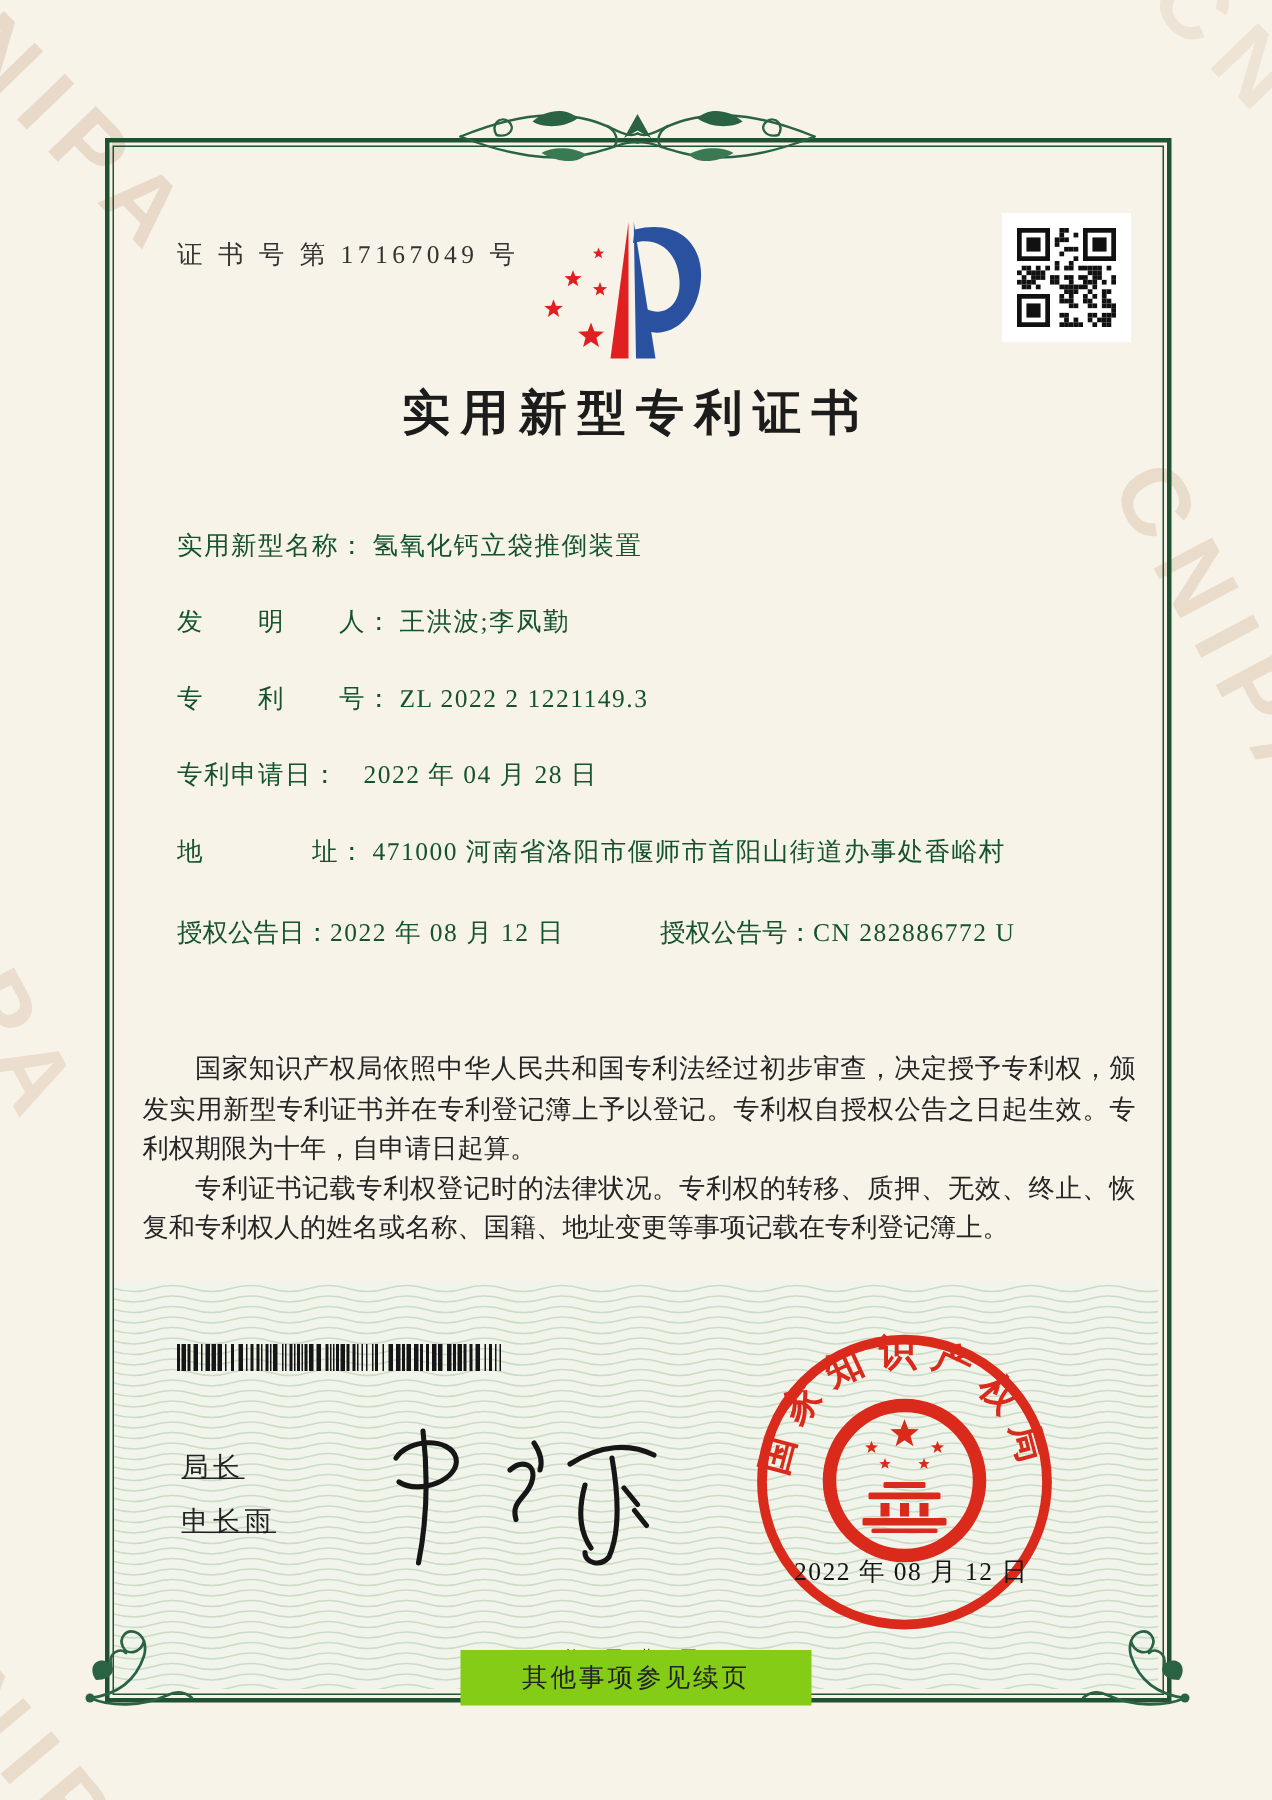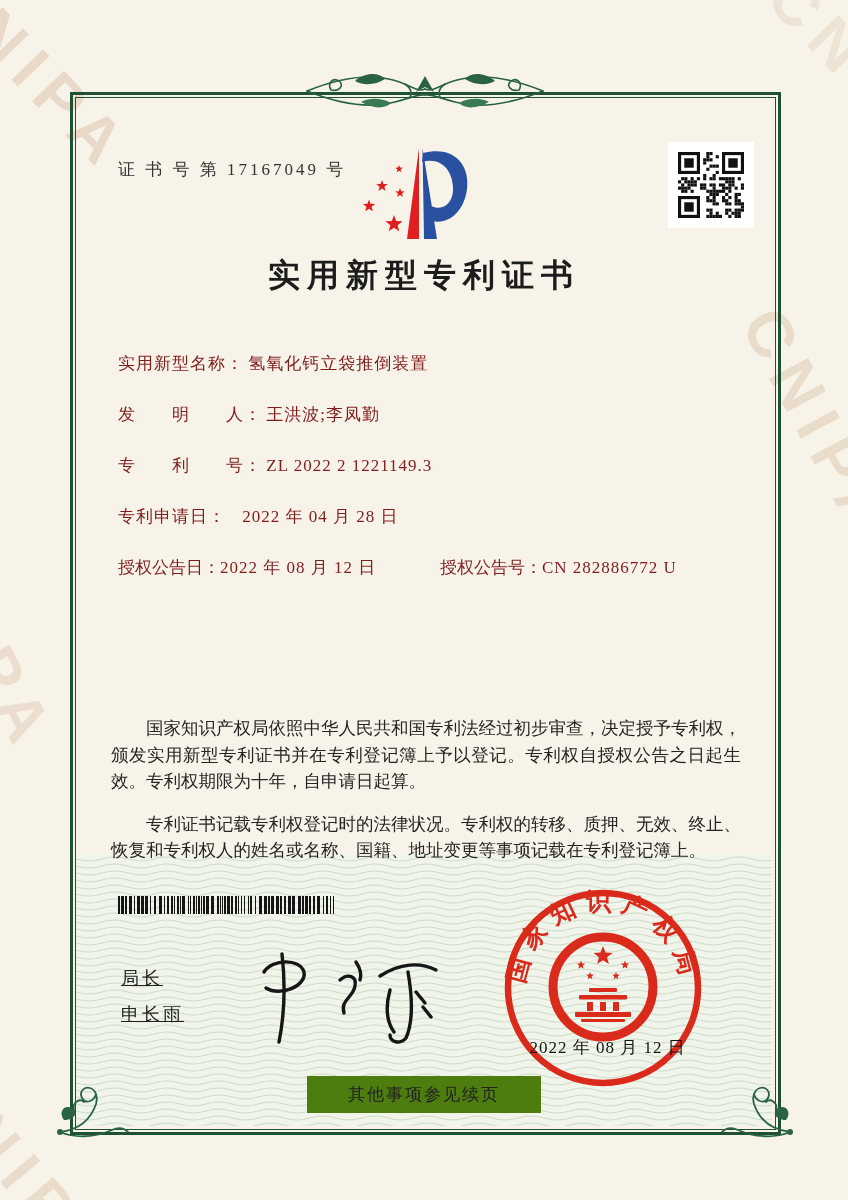--- a/index.html
+++ b/index.html
@@ -30,41 +30,41 @@
   .corner-br{left:720px;transform:scaleX(-1);}
   
   .cert-no{position:absolute;left:118px;top:142px;font-size:17px;letter-spacing:3px;color:#333;margin-top:16px;}
   .logo{position:absolute;left:362px;top:144px;}
   .qr-box{position:absolute;left:668px;top:142px;width:86px;height:86px;background:#fff;}
   .qr-box svg{position:absolute;left:10px;top:10px;}
   .title{position:absolute;left:0;right:0;top:254px;text-align:center;
          font-size:32px;font-weight:bold;letter-spacing:7px;color:#1c1c1c;}
   
   .fields{position:absolute;left:118px;top:352px;width:560px;}
-  .frow{height:51px;font-size:17px;color:#7f1d1d;position:relative;white-space:nowrap;}
+  .frow{height:51px;font-size:17px;color:#14532d;position:relative;white-space:nowrap;}
   .frow.tall{height:54px;}
   .flabel{display:inline-block;min-width:120px;letter-spacing:1px;}
   .fvalue{letter-spacing:1px;}
   .grant2{position:absolute;left:322px;top:0;}
   
   .body-text{position:absolute;left:95px;top:699px;width:662px;
              font-size:17.5px;line-height:26.5px;text-align:justify;color:#252525;}
-  .body-text p{margin:16px;text-indent:2em;}
+  .body-text p{margin:0;text-indent:2em;}
   
   .barcode{position:absolute;left:118px;top:896px;}
   .director{position:absolute;left:121px;top:966px;font-size:18px;letter-spacing:3px;color:#222;text-decoration:underline;}
   .director div{margin-bottom:12px;}
   .signature{position:absolute;left:252px;top:950px;}
   .seal{position:absolute;left:501px;top:888px;}
   .seal-date{position:absolute;left:520px;top:1036px;width:175px;text-align:center;
              font-size:17px;letter-spacing:1px;color:#141414;}
   .page-info{position:absolute;left:0;right:0;top:1097px;text-align:center;
              font-size:10px;letter-spacing:2px;color:#333;}
-  .note-box{position:absolute;left:50%;top:1076px;transform:translateX(-50%);
-            background:#4d7c0f;padding:7px 41px;font-size:17px;letter-spacing:2px;color:#222;
+  .note-box{position:absolute;left:50%;top:1100px;transform:translateX(-50%);
+            background:#84cc16;padding:7px 41px;font-size:17px;letter-spacing:2px;color:#222;
             white-space:nowrap;}
 </style>
 </head>
 <body>
 
 <div class="page">
 
   <div class="wm wm1">CNIPA</div>
   <div class="wm wm2">CNIPA</div>
   <div class="wm wm3">CNIPA</div>
@@ -312,20 +312,24 @@
       <span class="fvalue">王洪波;李凤勤</span>
     </div>
     <div class="frow">
       <span class="flabel">专　　利　　号：</span>
       <span class="fvalue">ZL 2022 2 1221149.3</span>
     </div>
     <div class="frow">
       <span class="flabel">专利申请日：</span>
       <span class="fvalue">2022 年 04 月 28 日</span>
     </div>
+    <div class="frow tall">
+      <span class="flabel">地　　　　址：</span>
+      <span class="fvalue">471000 河南省洛阳市偃师市首阳山街道办事处香峪村</span>
+    </div>
     <div class="frow">
       <span>授权公告日：</span><span class="fvalue">2022 年 08 月 12 日</span>
       <span class="grant2">
         <span>授权公告号：</span><span class="fvalue">CN 282886772 U</span>
       </span>
     </div>
   </div>
 
   <div class="body-text">
     <p>国家知识产权局依照中华人民共和国专利法经过初步审查，决定授予专利权，颁发实用新型专利证书并在专利登记簿上予以登记。专利权自授权公告之日起生效。专利权期限为十年，自申请日起算。</p>

